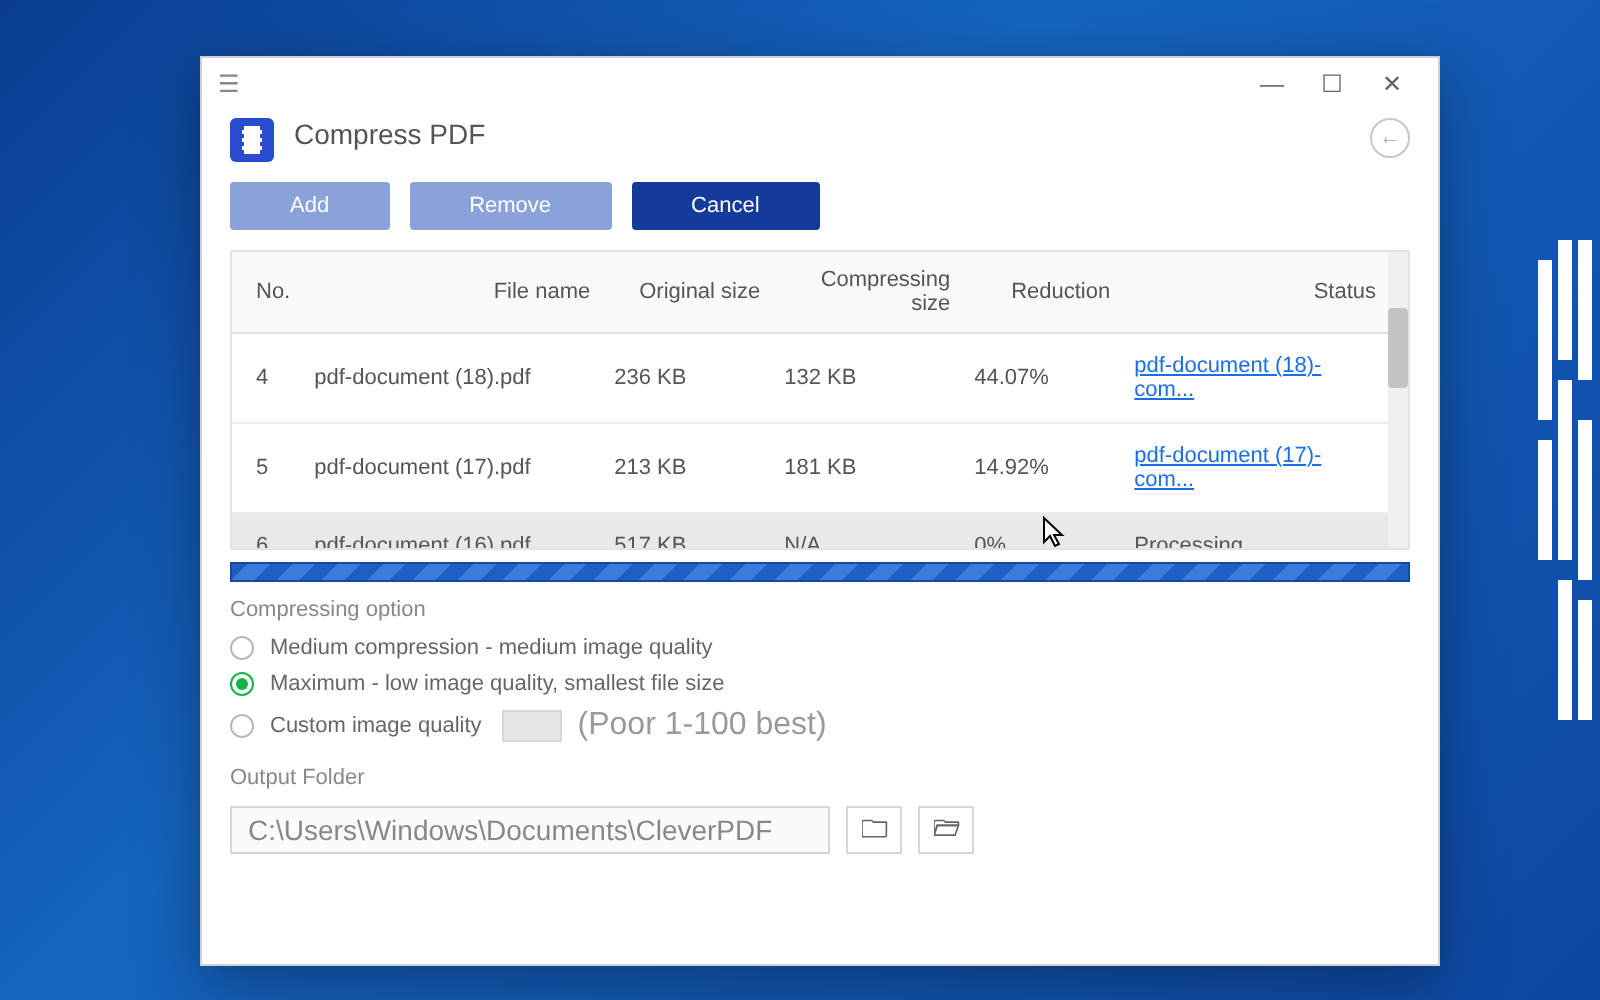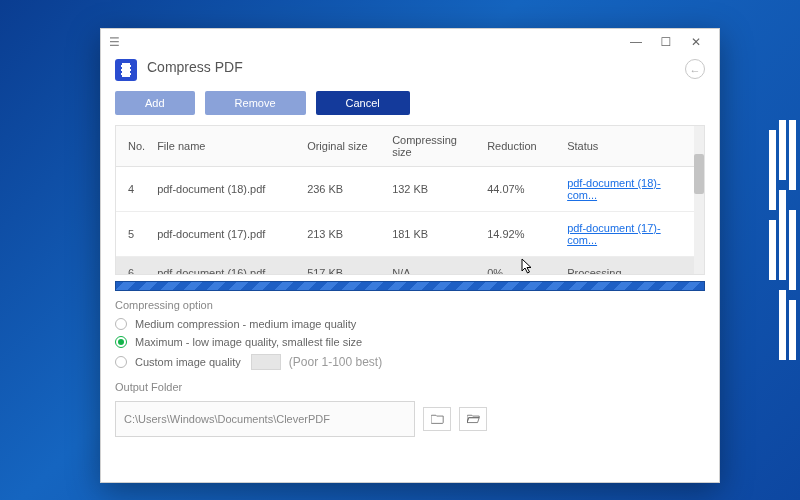--- a/index.html
+++ b/index.html
@@ -64,21 +64,21 @@
   .btn.cancel { background: #143a9b; }
 
   .table-wrap {
     margin: 0 14px; border: 1px solid #e3e3e3; height: 150px;
     position: relative; overflow: hidden;
   }
   .table-scroll { position: absolute; right: 0; top: 0; width: 10px; height: 100%; background: #f0f0f0;}
   .scroll-thumb { position: absolute; right: 0; top: 28px; width: 10px; height: 40px; background: #c4c4c4; border-radius: 2px;}
   table { width: calc(100% - 10px); border-collapse: collapse; }
   thead th {
-    text-align: left; font-weight: 400; color: #555; font-size: 11px;
+    text-align: right; font-weight: 400; color: #555; font-size: 11px;
     padding: 8px 6px; border-bottom: 1px solid #e3e3e3; background: #fafafa;
   }
   tbody td {
     padding: 10px 6px; border-bottom: 1px solid #ededed; font-size: 11px; color: #555;
   }
   tbody tr.selected { background: #e9e9e9; }
   .col-no { width: 34px; padding-left: 12px;}
   .col-name { width: 150px; }
   .col-osize { width: 85px; }
   .col-csize { width: 95px; }
@@ -98,26 +98,26 @@
   .radio {
     width: 12px; height: 12px; border: 1.5px solid #b8b8b8; border-radius: 50%; position: relative; flex-shrink: 0;
   }
   .radio.checked { border-color: #12b44a; }
   .radio.checked::after {
     content: ""; position: absolute; left: 2px; top: 2px; width: 6px; height: 6px; background: #12b44a; border-radius: 50%;
   }
   .custom-box {
     width: 30px; height: 16px; background: #e6e6e6; border: 1px solid #d6d6d6; margin-left: 2px;
   }
-  .hint { color: #9a9a9a; font-size: 12px; }
+  .hint { color: #9a9a9a; font-size: 16px; }
 
   .output-row { display: flex; align-items: center; gap: 8px; padding: 4px 14px 0 14px; }
   .path-box {
-    flex: 0 0 300px; height: 36px; border: 1px solid #d6d6d6; background: #fbfbfb;
-    display: flex; align-items: center; padding: 0 8px; color: #888; font-size: 11px;
+    flex: 0 0 300px; height: 24px; border: 1px solid #d6d6d6; background: #fbfbfb;
+    display: flex; align-items: center; padding: 0 8px; color: #888; font-size: 14px;
   }
   .icon-btn {
     width: 28px; height: 24px; border: 1px solid #d6d6d6; background: #fff;
     display: flex; align-items: center; justify-content: center; color: #666; cursor: pointer;
   }
   .icon-btn svg { width: 13px; height: 11px; }
 
   .cursor {
     position: absolute; left: 521px; top: 258px; width: 14px; height: 18px; pointer-events: none;
   }

